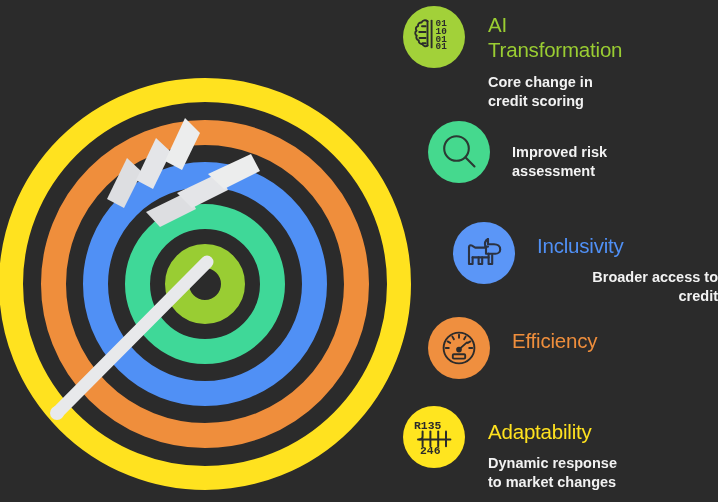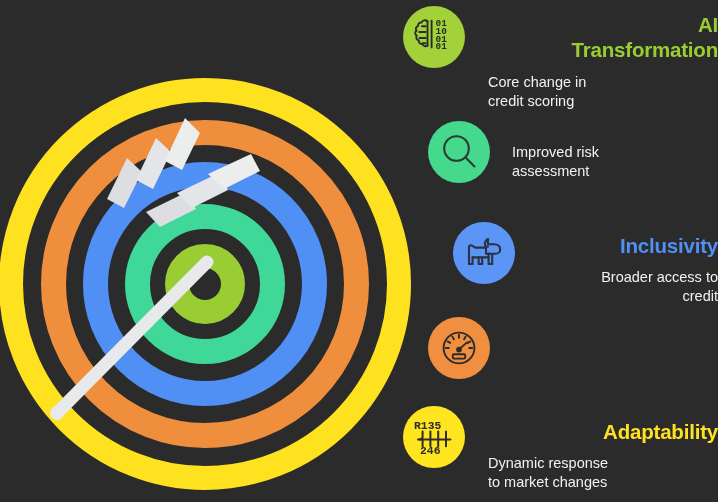--- a/index.html
+++ b/index.html
@@ -58,29 +58,28 @@
   }
   .benefit-icon svg {
     display: block;
   }
   .benefit-text {
     position: absolute;
     top: 0;
   }
   .benefit-title {
     font-size: 20.5px;
-    font-weight: bold;
+    font-weight: normal;
     line-height: 25px;
     letter-spacing: -0.2px;
     margin: 0;
-    text-align: right;
   }
   .benefit-desc {
     font-size: 14.5px;
-    font-weight: normal;
+    font-weight: bold;
     line-height: 19px;
     color: #f2f2f2;
     margin: 0;
     white-space: pre-line;
   }
 
   
   #item-ai-transformation            { top: 6px; }
   #item-ai-transformation .benefit-icon { left: 11px; }
   #item-ai-transformation .benefit-text { left: 96px; top: 6px; width: 230px; }
@@ -239,20 +238,21 @@
 
               <line x1="21" y1="22.4" x2="29.0" y2="15.4"></line>
               <circle cx="21" cy="22.6" r="1.9" fill="#2b2b2b"></circle>
 
               <rect x="14.8" y="27.2" width="12.4" height="4.4" rx="1.1"></rect>
             </g>
           </svg>
         </span>
       </div>
       <div class="benefit-text">
+        <div class="benefit-title" style="color:#ef8e3c;">Efficiency</div>
       </div>
     </div>
 
     <div class="benefit-item" id="item-adaptability">
       <div class="benefit-icon" style="background:#ffe51f;">
         <span>
           <svg width="46" height="40" viewBox="0 0 46 40" xmlns="http://www.w3.org/2000/svg">
             <g fill="#2b2b2b" font-family="'Liberation Mono', monospace" font-size="11.4" font-weight="bold">
               <text x="3.0" y="11.6">R135</text>
               <text x="9.0" y="37.0">246</text>

